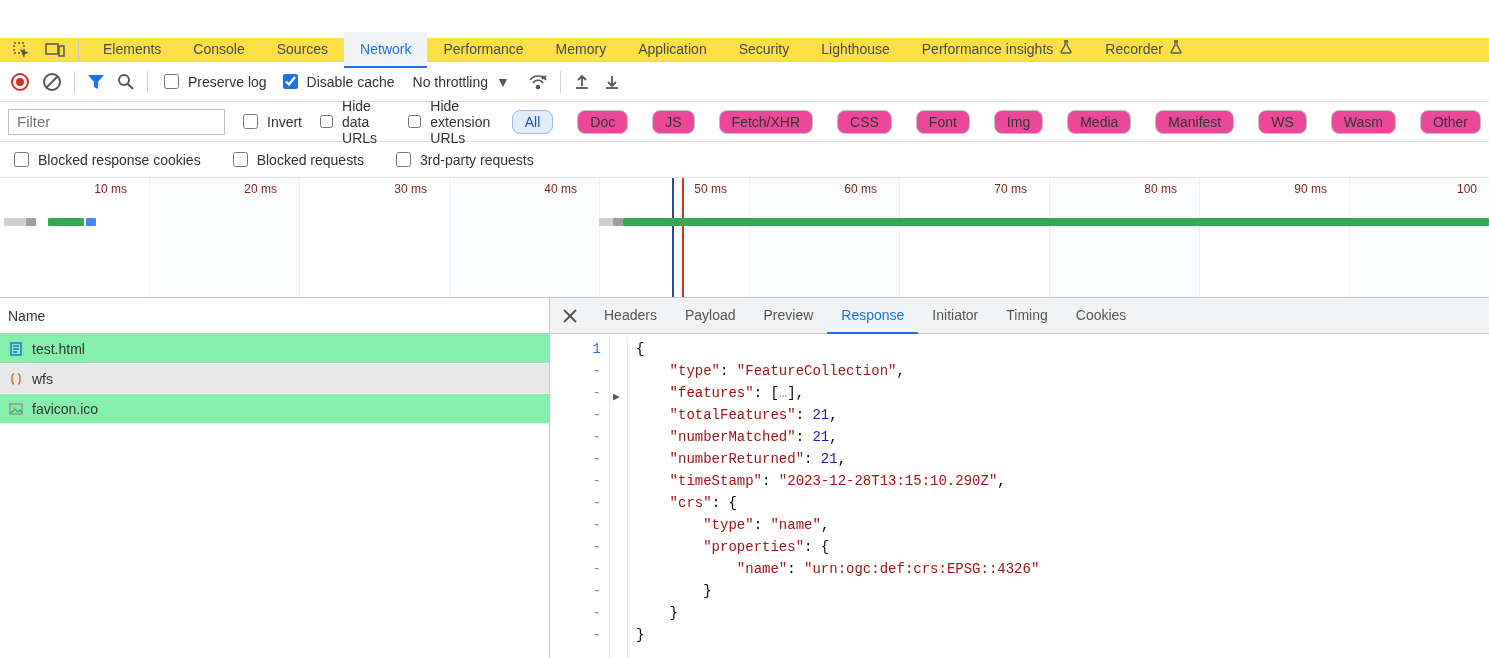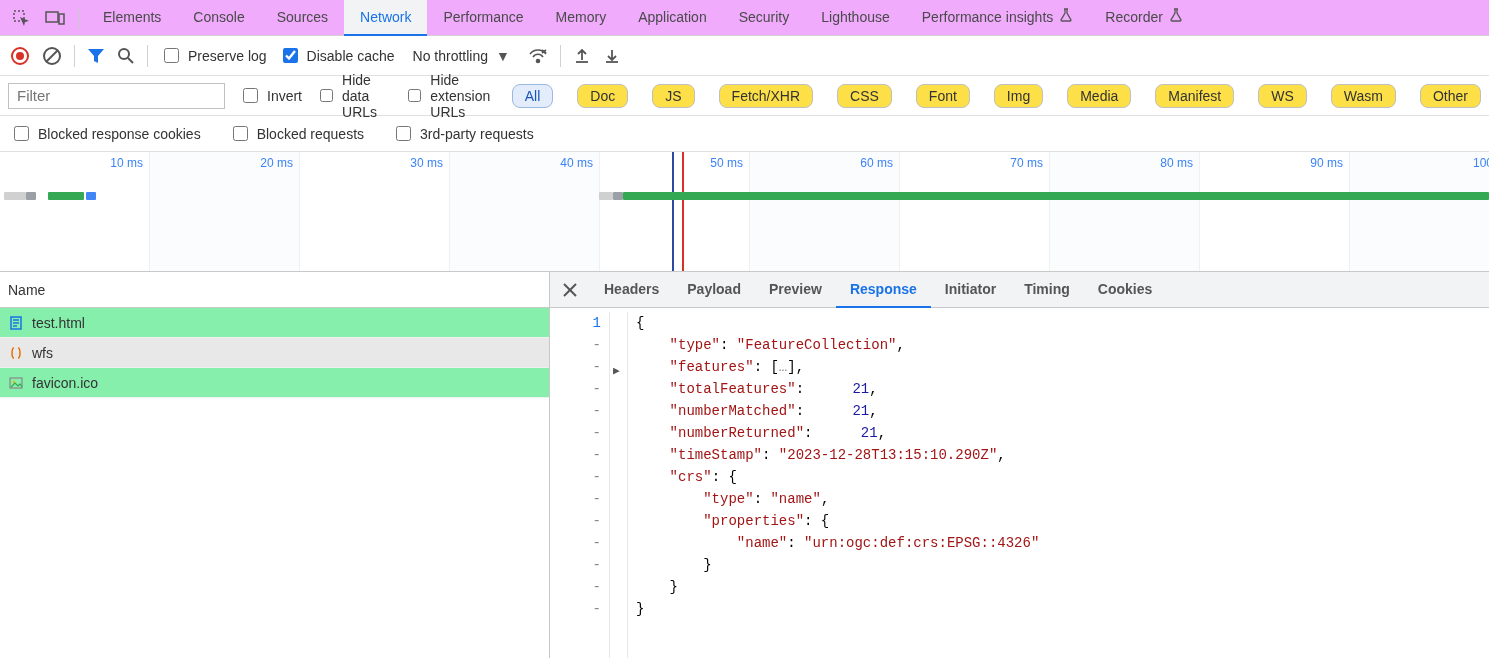--- a/index.html
+++ b/index.html
@@ -11,25 +11,26 @@
     color: #333;
     background: #fff;
     width: 1489px;
     height: 658px;
     overflow: hidden;
   }
   
   .topbar {
     display: flex;
     align-items: center;
-    height: 36px;
-    background: #f0abfc;
+    height: 24px;
+    background: #fde047;
     border-bottom: 1px solid #d0d0d0;
     padding-left: 6px;
     gap: 4px;
+    margin-top: 38px;
   }
   .topbar .icon-btn {
     width: 30px; height: 30px;
     display: flex; align-items: center; justify-content: center;
     color: #555;
   }
   .topbar .divider {
     width:1px; height:22px; background:#c8c8c8; margin:0 4px;
   }
   .top-tab {
@@ -80,21 +81,21 @@
     color:#555;
   }
   .pill-group { display:flex; align-items:center; gap:24px; }
   .pill {
     border:1px solid #c0c0c0;
     border-radius:8px;
     padding:3px 12px;
     font-size:14px;
     color:#333;
     cursor:pointer;
-    background:#fde047;
+    background:#ec4899;
   }
   .pill.active {
     background:#e2ecfb;
     border-color:#9bb7e4;
     color:#1a57b8;
   }
 
   
   .filters2 {
     display:flex; align-items:center; height:36px;
@@ -113,22 +114,22 @@
     position:absolute; inset:0;
     display:flex;
   }
   .waterfall .gridcol {
     flex:0 0 150px;
     border-right:1px solid #eef0f2;
     position:relative;
   }
   .waterfall .gridcol:nth-child(even){ background:#fbfcfd; }
   .waterfall .tick {
-    position:absolute; top:4px; right:6px;
-    font-size:12px; color:#3b82f6;
+    position:absolute; top:4px; right:22px;
+    font-size:12px; color:#7f1d1d;
   }
   .waterfall .lines {
     position:absolute; top:0; left:0; width:100%; height:100%;
     pointer-events:none;
   }
   .waterfall .blueline, .waterfall .redline {
     position:absolute; top:0; bottom:0; width:2px;
   }
   .waterfall .blueline{ background:#2b4aa0; }
   .waterfall .redline{ background:#d93025; }
@@ -168,21 +169,21 @@
   
   .detail {
     flex:1;
     display:flex; flex-direction:column;
   }
   .detail-tabs {
     height:36px;
     background:#f1f3f4;
     border-bottom:1px solid #c8c8c8;
     display:flex; align-items:center;
-    gap:6px; padding:0 6px;font-weight:bold;
+    gap:6px; padding:0 6px;
   }
   .detail-tabs .close {
     width:28px; height:28px;
     display:flex; align-items:center; justify-content:center;
     cursor:pointer;
   }
   .dtab {
     padding:0 14px; height:36px;
     display:flex; align-items:center;
     color:#555;
@@ -214,21 +215,21 @@
     border-right:1px solid #e8e8e8;
     position:relative;
   }
   .foldcol .arrow {
     position:absolute; left:3px;
     color:#555; font-size:11px;
   }
   .code { padding-left:8px; }
   .code .l { height:22px; white-space:pre; }
   .k { color:#a31515; } 
-  .n { color:#1a1aa6;margin-left:40px; } 
+  .n { color:#1a1aa6; } 
   .p { color:#000; }   
   .g { color:#888; }   
 </style>
 </head>
 <body>
 
 <div class="topbar">
   <div class="icon-btn">
     <svg width="18" height="18" viewBox="0 0 18 18" fill="none" stroke="currentColor" stroke-width="1.5">
         <rect x="2" y="2" width="10" height="10" stroke-dasharray="2 2"></rect>

